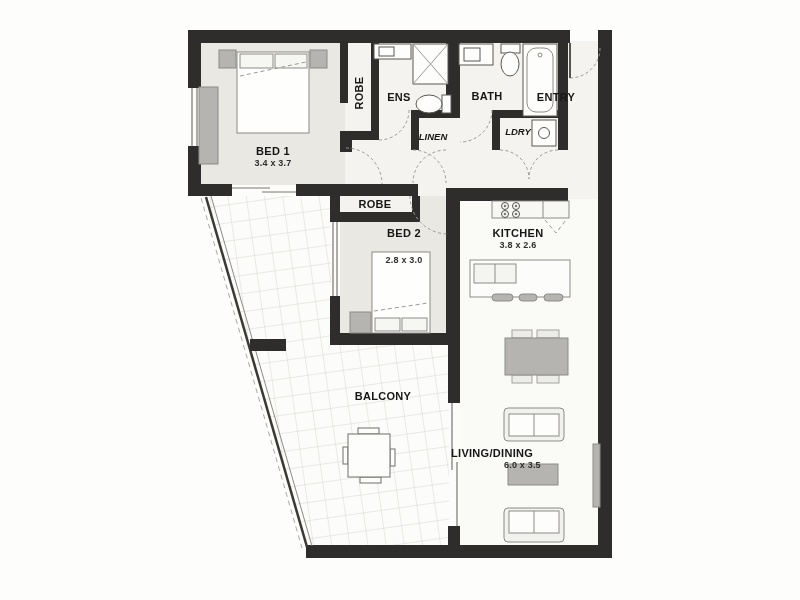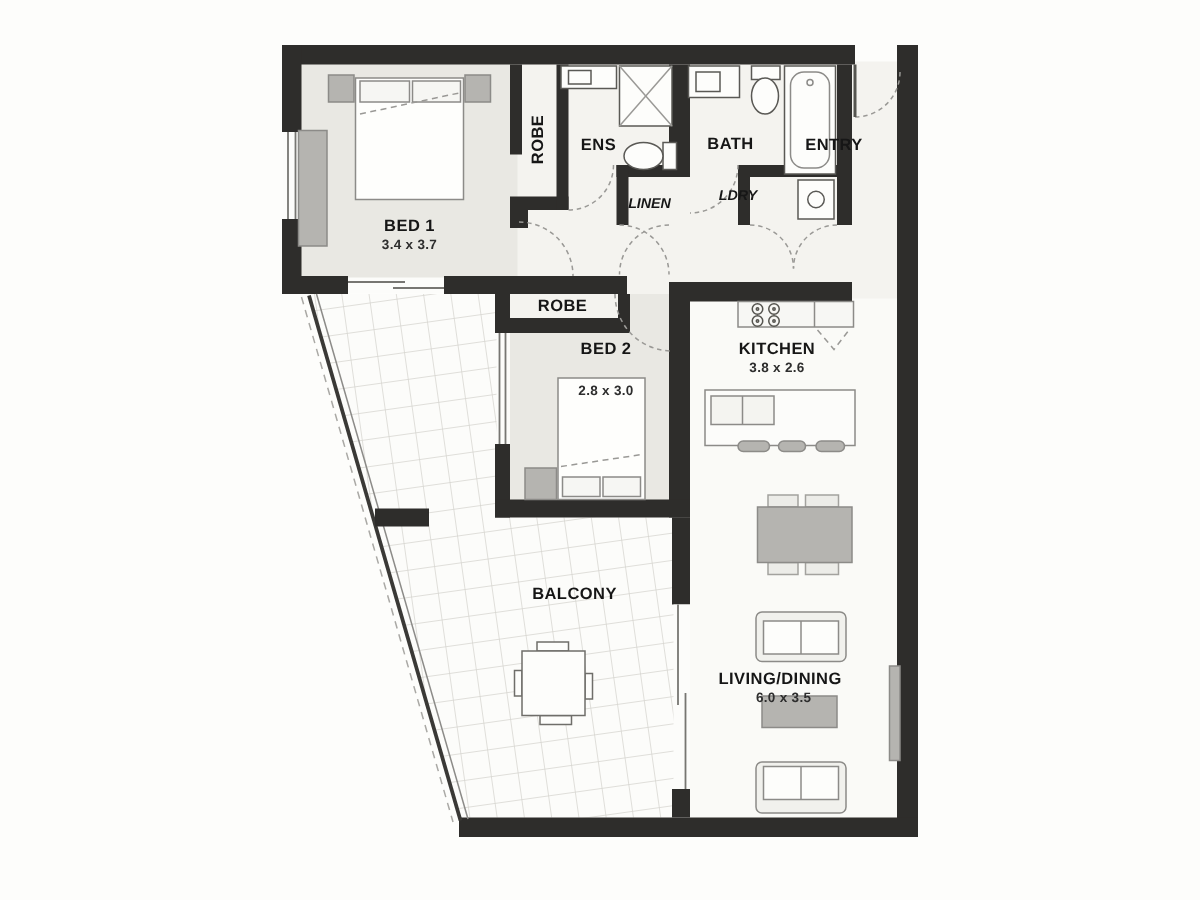--- a/index.html
+++ b/index.html
@@ -200,25 +200,25 @@
   </g>
 </svg>
 
 <div class="labels">
   <div class="lbl" style="left:273px;top:151px">BED 1</div>
   <div class="dim" style="left:273px;top:163px">3.4 x 3.7</div>
   <div class="lbl vert" style="left:359px;top:93px">ROBE</div>
   <div class="lbl" style="left:399px;top:97px">ENS</div>
   <div class="lbl small" style="left:433px;top:136px">LINEN</div>
   <div class="lbl" style="left:487px;top:96px">BATH</div>
-  <div class="lbl small" style="left:492px;top:131px">LDRY</div>
+  <div class="lbl small" style="left:518px;top:131px">LDRY</div>
   <div class="lbl" style="left:556px;top:97px">ENTRY</div>
   <div class="lbl" style="left:375px;top:204px">ROBE</div>
   <div class="lbl" style="left:404px;top:233px">BED 2</div>
   <div class="dim" style="left:404px;top:260px">2.8 x 3.0</div>
   <div class="lbl" style="left:518px;top:233px">KITCHEN</div>
   <div class="dim" style="left:518px;top:245px">3.8 x 2.6</div>
   <div class="lbl" style="left:383px;top:396px">BALCONY</div>
-  <div class="lbl leftalign" style="left:479px;top:453px">LIVING/DINING</div>
+  <div class="lbl leftalign" style="left:451px;top:453px">LIVING/DINING</div>
   <div class="dim leftalign" style="left:504px;top:465px">6.0 x 3.5</div>
 </div>
 
 </div>
 
 </body></html>

